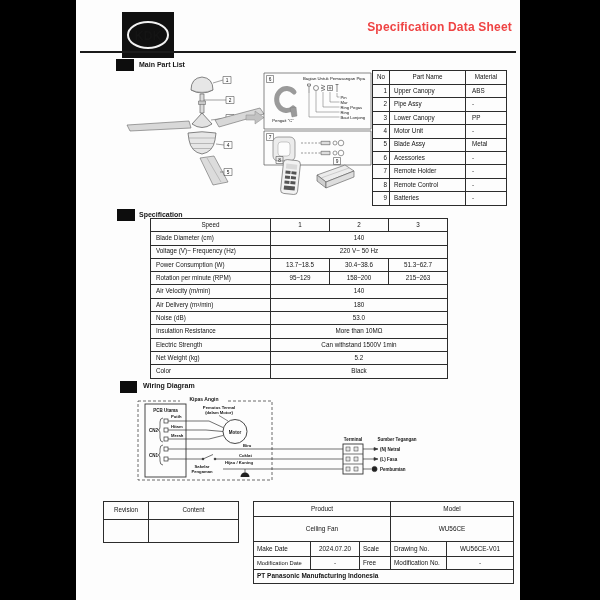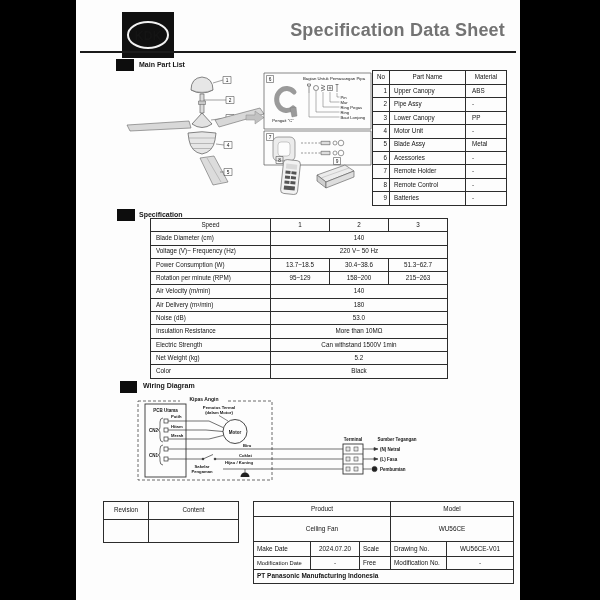--- a/index.html
+++ b/index.html
@@ -1,21 +1,21 @@
 <!DOCTYPE html>
 <html><head>
 <meta charset="utf-8">
 <style>
   html,body{margin:0;padding:0;}
   body{font-family:"Liberation Sans", sans-serif; background:#000;}
   .canvas{position:relative;width:600px;height:600px;background:#000;overflow:hidden;}
   .page{position:absolute;left:76px;top:0;width:444px;height:600px;background:#fdfdfd;}
   .abs{position:absolute;}
   .logo{left:46px;top:12px;width:52px;height:46px;background:#101010;display:flex;align-items:center;justify-content:center;}
-  .doc-title{right:15px;top:20px;font-size:18px;font-weight:700;color:#737373;letter-spacing:.2px;}
+  .doc-title{right:8px;top:20px;font-size:12px;font-weight:700;color:#ef4444;letter-spacing:.2px;}
   .hrule{left:4px;top:51px;width:436px;height:2px;background:#1b1b1b;}
   .sec-bullet{width:18px;height:12px;background:#0d0d0d;}
   .sec-label{font-size:7px;font-weight:700;color:#161616;white-space:nowrap;}
   table.tbl{border-collapse:collapse;table-layout:fixed;background:#fdfdfd;}
   table.tbl td, table.tbl th{border:1px solid #2c2c2c;padding:0;line-height:1.05;overflow:hidden;white-space:nowrap;color:#141414;font-weight:400;}
   .parts{left:296px;top:70px;width:134px;}
   .parts td,.parts th{font-size:6.3px;height:12.4px;}
   .parts th{height:13px;text-align:center;}
   .parts .no{text-align:right;padding-right:2px;}
   .parts .nm{text-align:left;padding-left:4px;}

